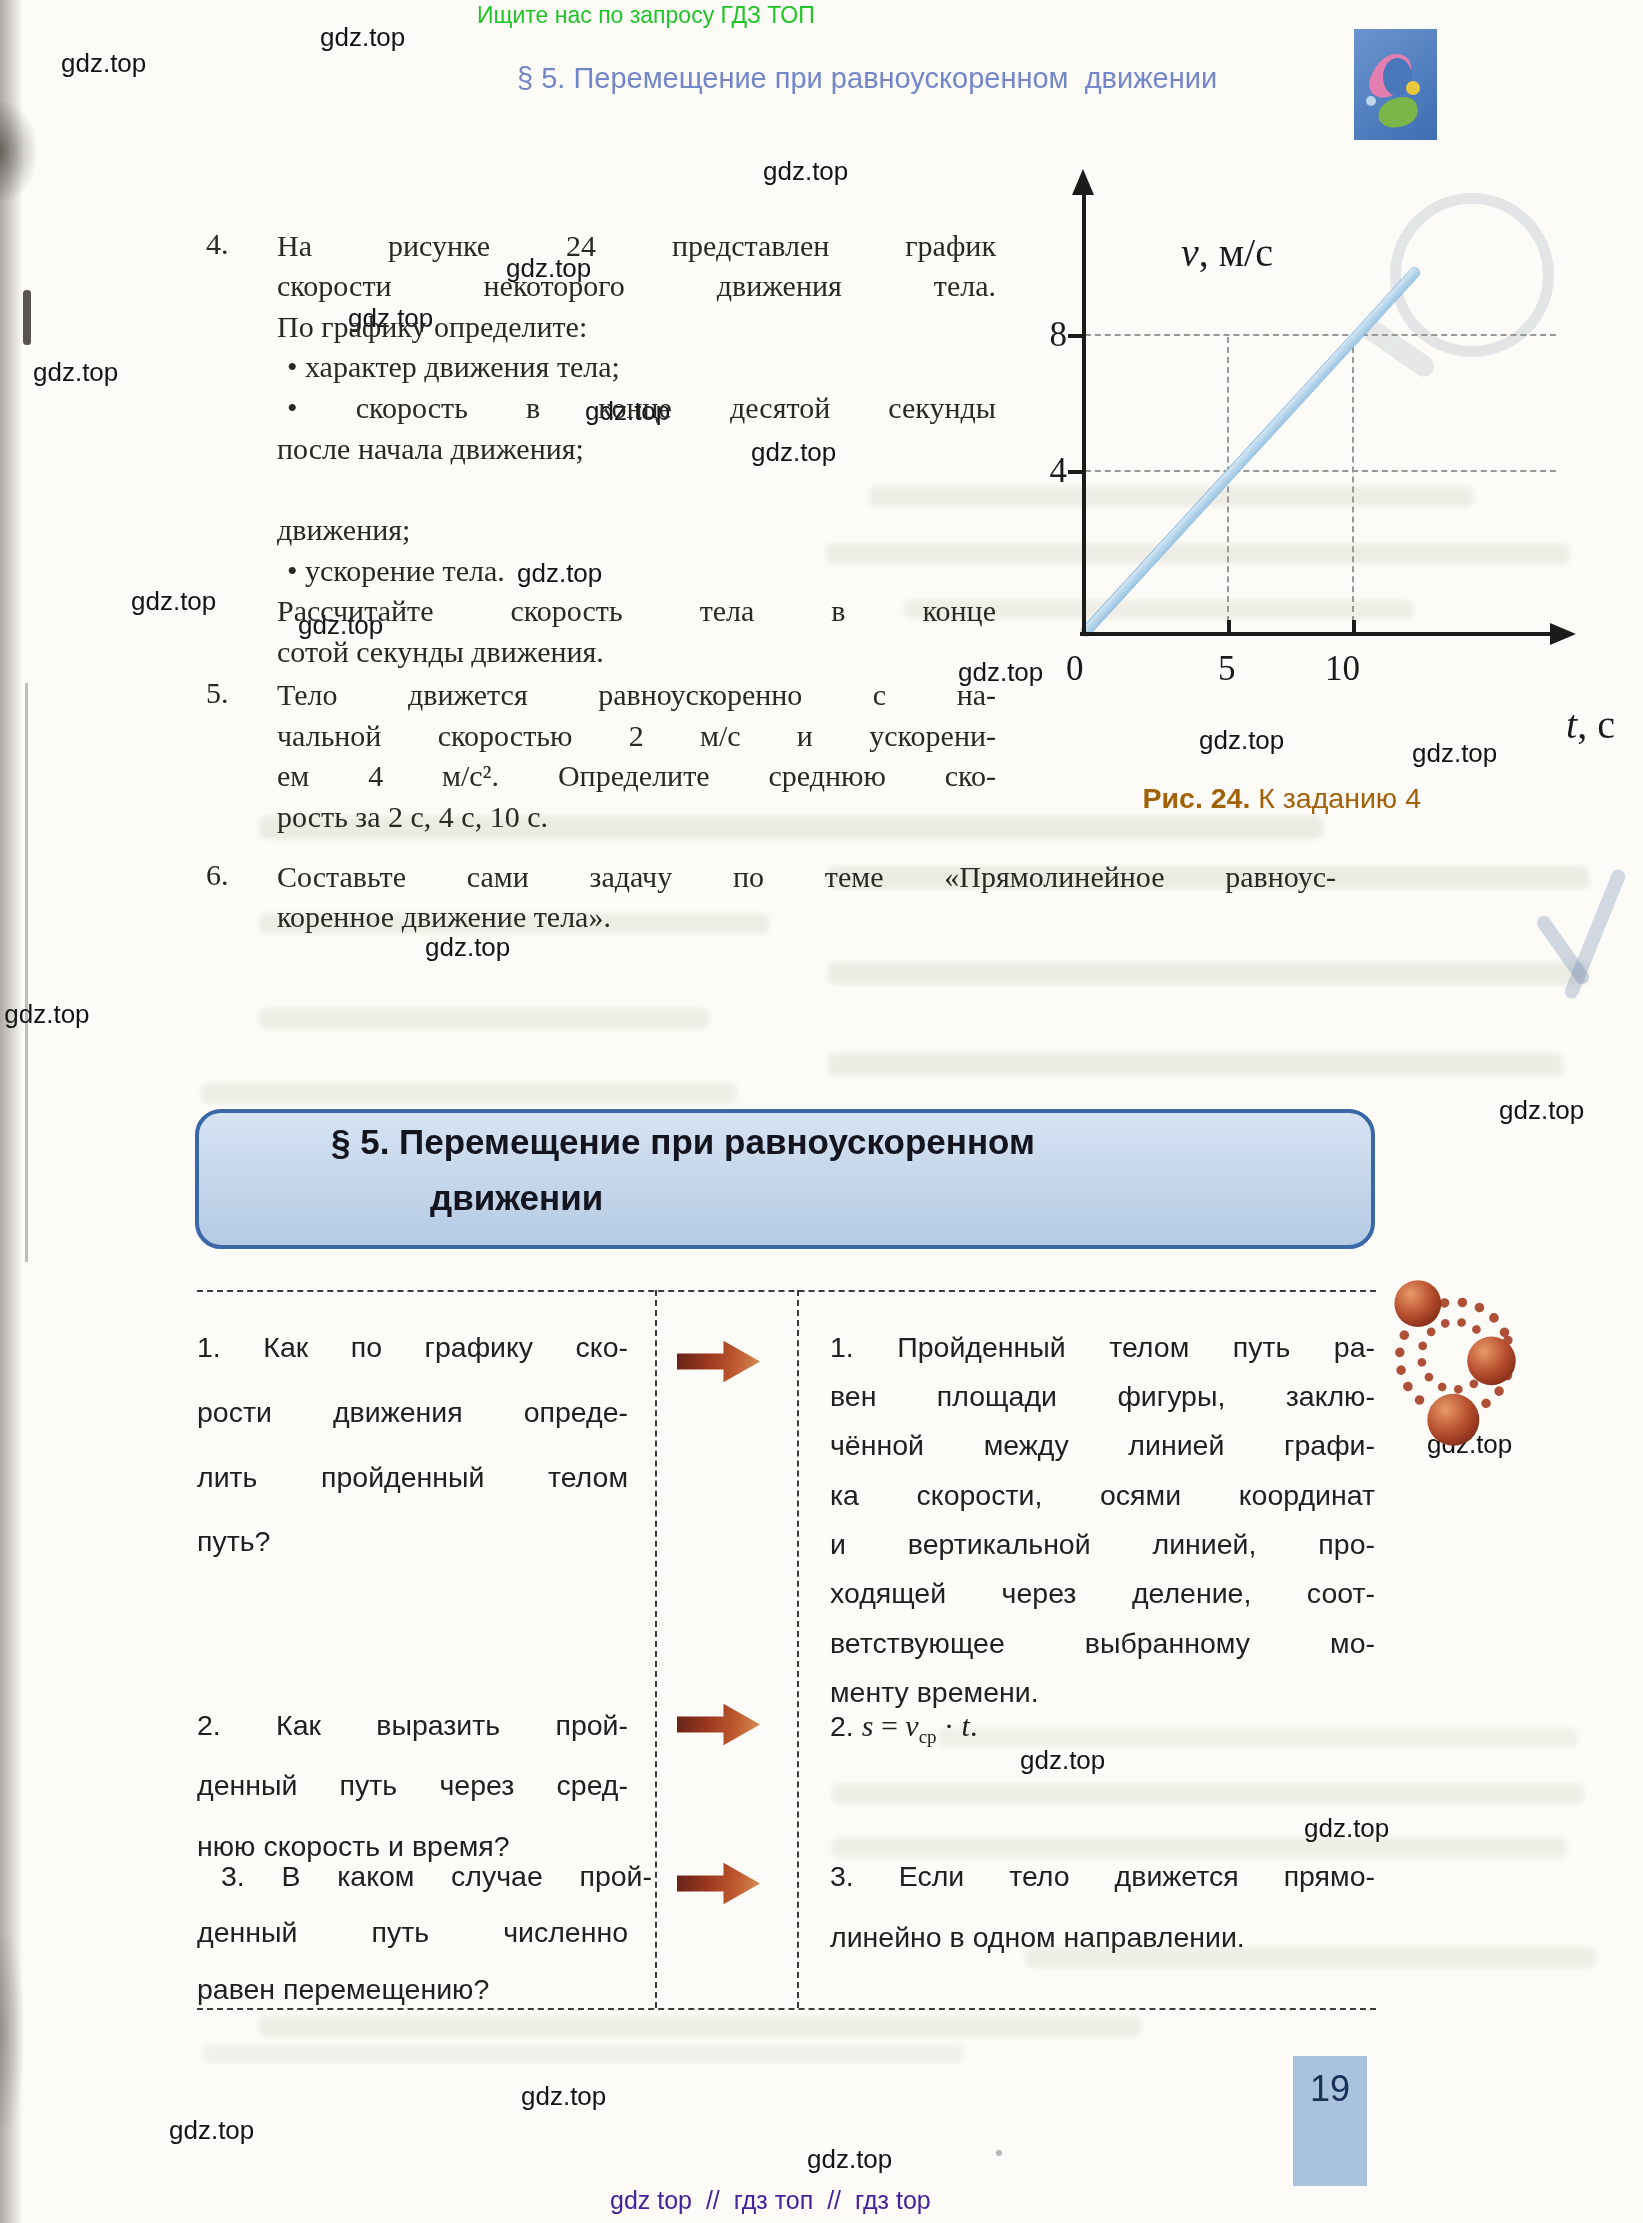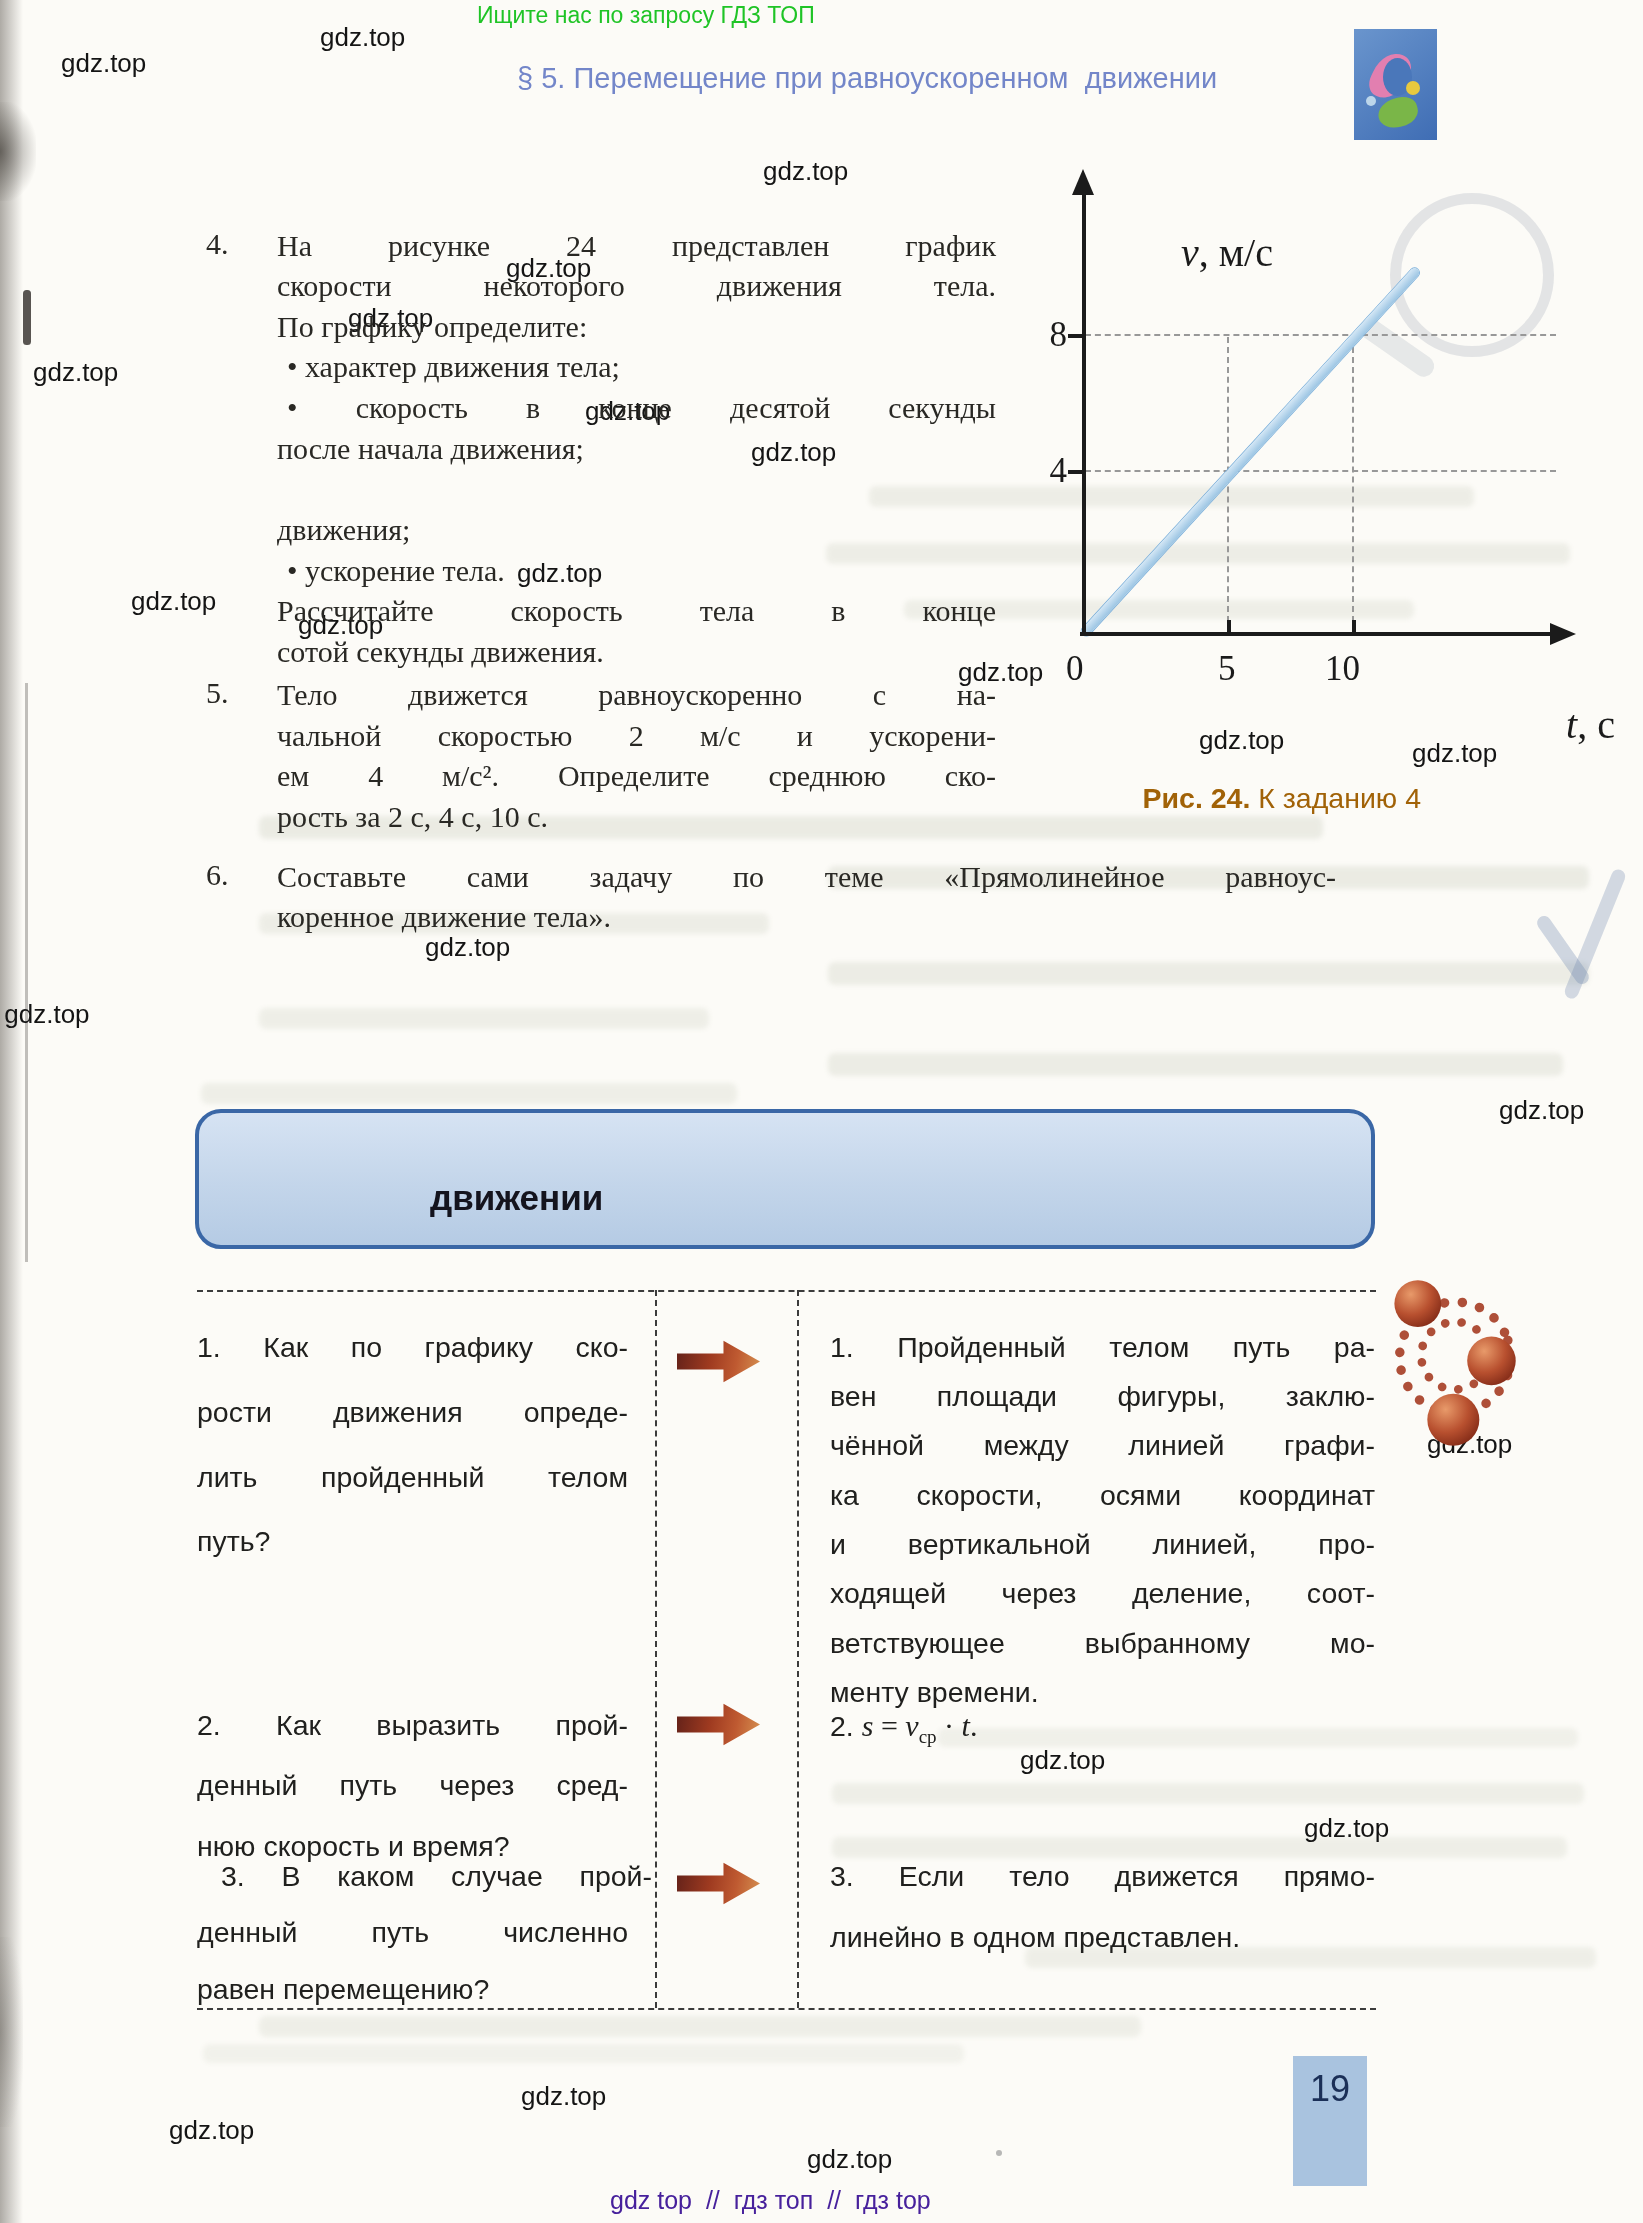--- a/index.html
+++ b/index.html
@@ -159,20 +159,21 @@
       <i>t</i><span>, с</span>
     </div>
 
     <div style="position:absolute;left:1095px;top:749px;font:400 28.5px 'Liberation Sans',sans-serif;color:#a16207;white-space:pre;">
       <b>Рис. 24.</b><span> К заданию 4</span>
     </div>
   </div>
 
   <div style="position:absolute;left:195px;top:1109px;width:1180px;height:140px;border:4.3px solid #3a67a6;border-radius:26px;
               background:linear-gradient(180deg,#d6e3f3 0%,#c3d5ea 55%,#b5cbe4 100%);box-sizing:border-box;"></div>
+  <div style="position:absolute;left:331px;top:1122px;font:700 35px 'Liberation Sans',sans-serif;color:#14141e;">§ 5. Перемещение при равноускоренном</div>
   <div style="position:absolute;left:430px;top:1178px;font:700 35px 'Liberation Sans',sans-serif;color:#14141e;">движении</div>
 
   <div>
     <div class="dashh" style="left:197px;top:1290px;width:1179px;"></div>
     <div class="dashh" style="left:197px;top:2008px;width:1179px;"></div>
     <div class="dashv" style="left:655px;top:1290px;height:718px;"></div>
     <div class="dashv" style="left:797px;top:1290px;height:718px;"></div>
 
     <div class="ql jq j" style="left:197px;top:1330px;width:431px;">1. Как по графику ско-</div>
     <div class="ql j" style="left:197px;top:1395px;width:431px;">рости движения опреде-</div>
@@ -194,21 +195,21 @@
     <div class="arrowR" style="left:677px;top:1702px;"></div>
     <div class="ql" style="left:830px;top:1708px;">
       <span>2. </span><span style="font-family:'Liberation Serif',serif;font-style:italic;font-size:30px;">s</span><span style="font-family:'Liberation Serif',serif;font-size:30px;"> = </span><span style="font-family:'Liberation Serif',serif;font-style:italic;font-size:30px;">v</span><sub class="cyr" style="font-family:'Liberation Serif',serif;">ср</sub><span style="font-family:'Liberation Serif',serif;font-size:30px;"> · </span><span style="font-family:'Liberation Serif',serif;font-style:italic;font-size:30px;">t</span><span style="font-family:'Liberation Serif',serif;font-size:30px;">.</span>
     </div>
 
     <div class="ql j" style="left:197px;top:1859px;width:431px;margin-left:24px;">3. В каком случае прой-</div>
     <div class="ql j" style="left:197px;top:1915px;width:431px;">денный путь численно</div>
     <div class="ql" style="left:197px;top:1972px;">равен перемещению?</div>
     <div class="arrowR" style="left:677px;top:1861px;"></div>
     <div class="ql j" style="left:830px;top:1859px;width:545px;">3. Если тело движется прямо-</div>
-    <div class="ql" style="left:830px;top:1920px;">линейно в одном представлен.</div>
+    <div class="ql" style="left:830px;top:1920px;">линейно в одном направлении.</div>
   </div>
 
   <svg style="position:absolute;left:1371px;top:1269px;" width="169" height="182" viewBox="0 0 195 210">
     <defs>
       <radialGradient id="sg" cx="35%" cy="30%" r="80%">
         <stop offset="0%" stop-color="#e89a6a"></stop>
           <stop offset="55%" stop-color="#b8502f"></stop>
           <stop offset="100%" stop-color="#7d2715"></stop>
       </radialGradient>
     </defs>

